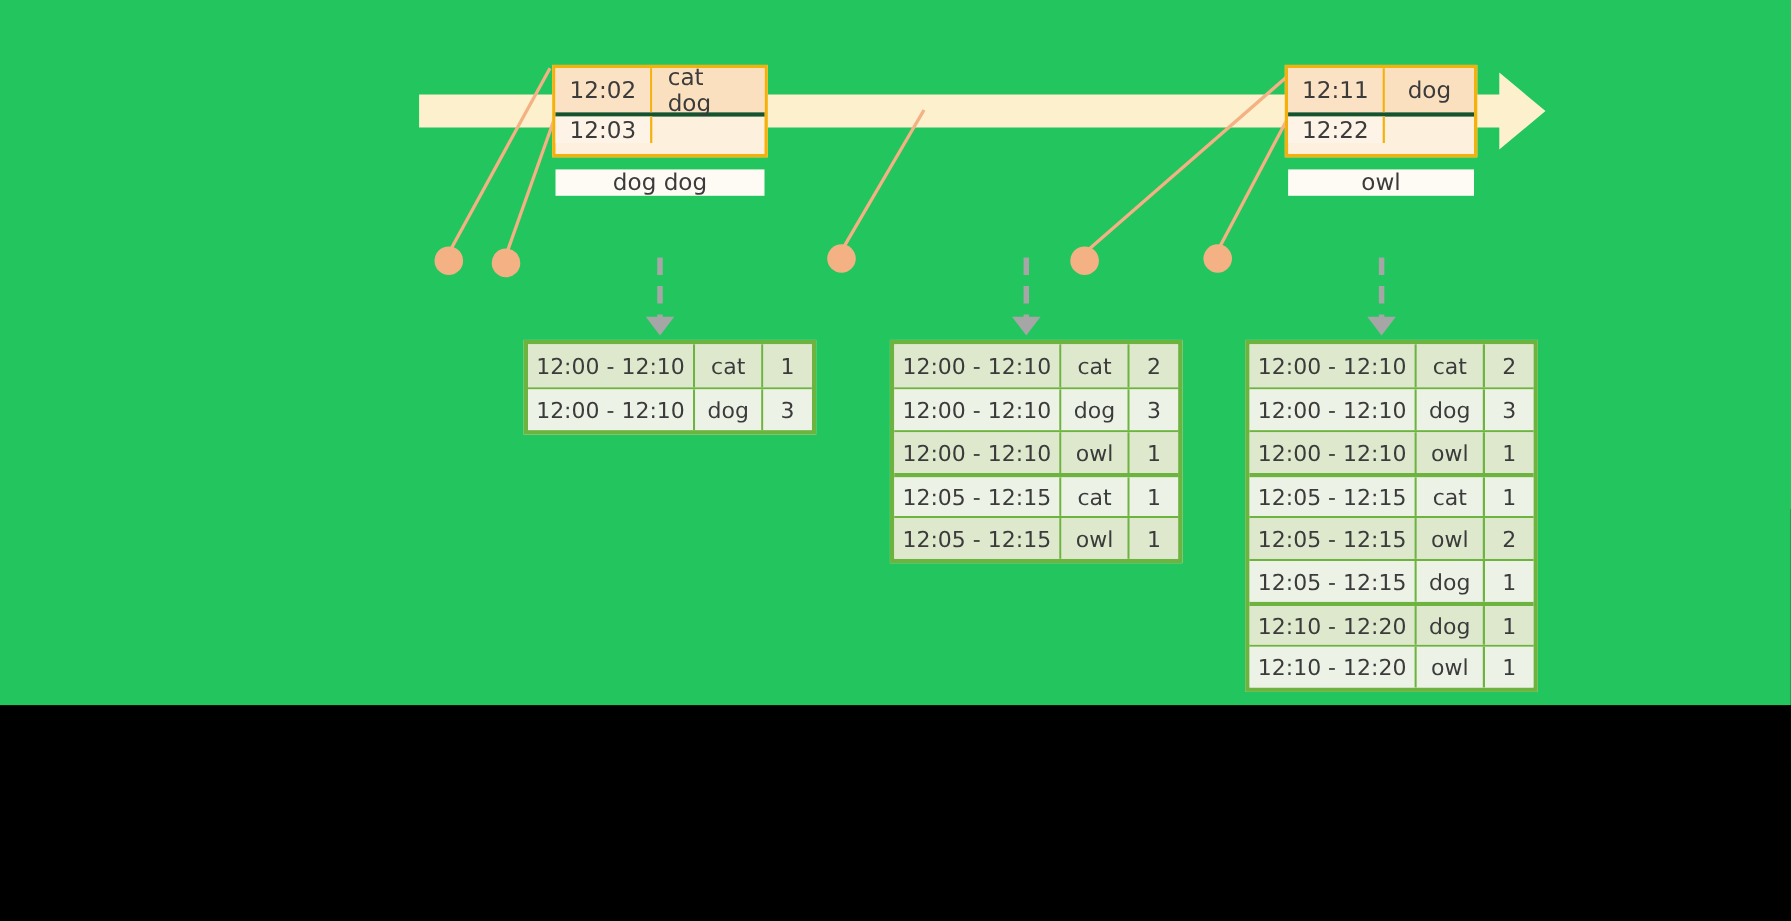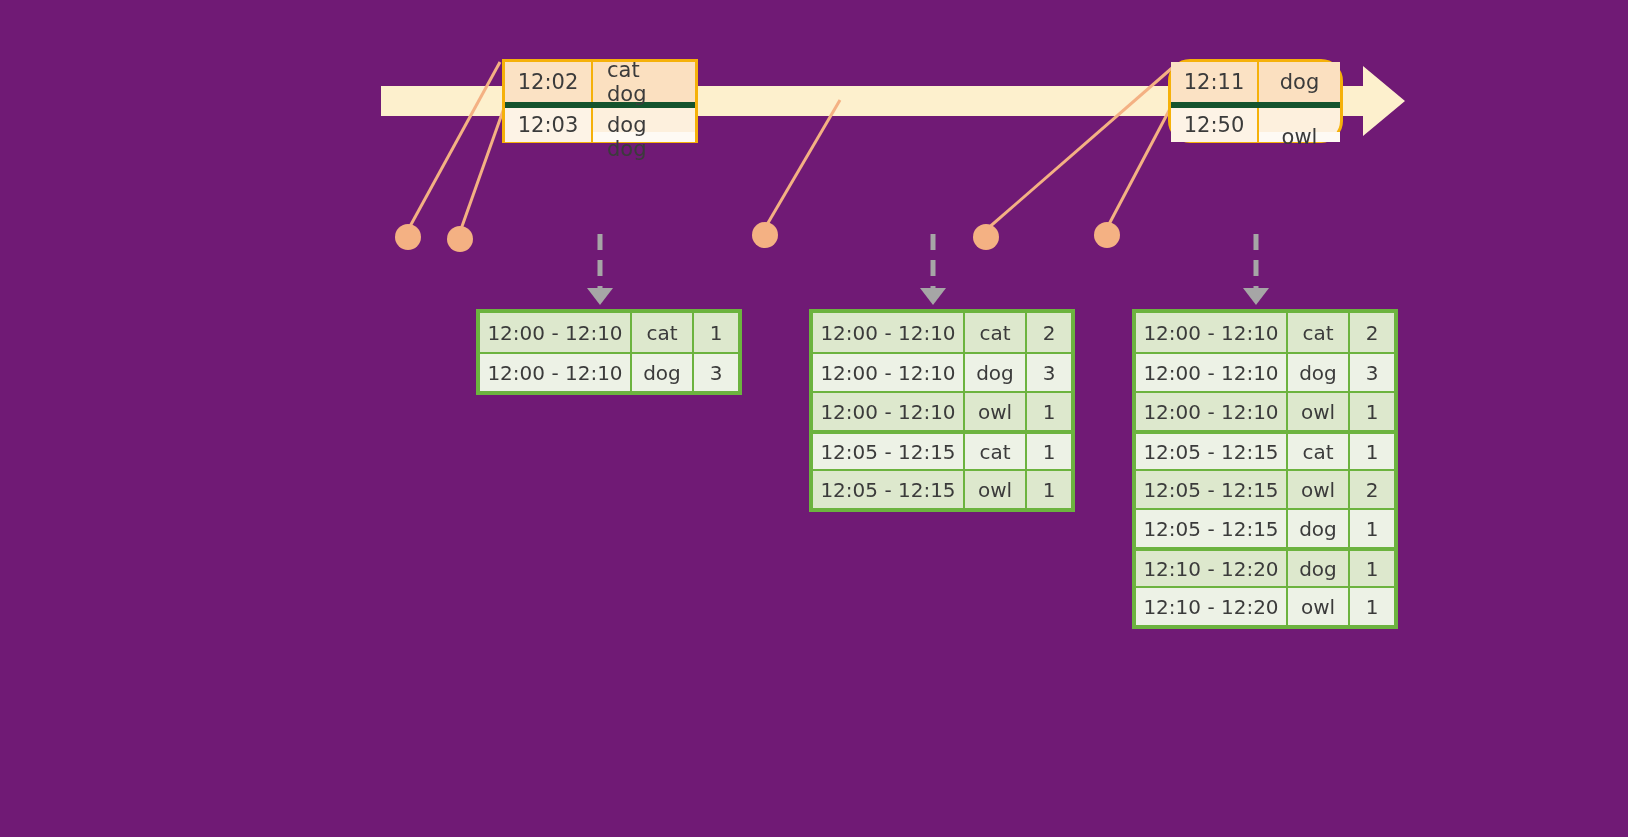--- a/index.html
+++ b/index.html
@@ -1,27 +1,27 @@
 <!DOCTYPE html>
 <html><head>
 <meta charset="utf-8">
 <style>
   html,body{margin:0;padding:0;background:#000;}
   body{width:1628px;height:837px;position:relative;overflow:hidden;
        font-family:"DejaVu Sans","Liberation Sans",sans-serif;}
 
-  #stage{position:absolute;left:0;top:0;width:1628px;height:837px;background:#701a75;text-decoration:underline;}
+  #stage{position:absolute;left:0;top:0;width:1628px;height:641px;background:#22c55e;text-decoration:underline;}
 
   svg.layer{position:absolute;left:0;top:0;width:1628px;height:837px;overflow:visible;pointer-events:none;}
 
   
   .evt-group{position:absolute;border:3px solid #f5b10a;box-sizing:border-box;
              background:#fdf0dd;}
   .evt-row{display:flex;height:40px;box-sizing:border-box;}
-  .evt-row + .evt-row{border-top:6px solid #14532d;}
+  .evt-row + .evt-row{border-top:4px solid #14532d;flex-direction:column;}
   .evt-row.shade-a .evt-time{background:#fbe2c4;}
   .evt-row.shade-a .evt-words{background:#fbe0c0;}
   .evt-row.shade-b .evt-time{background:#fdf3e6;}
   .evt-row.shade-b .evt-words{background:#fefaf4;margin-top:24px;}
   .evt-time{width:88px;display:flex;align-items:center;justify-content:center;
             font-size:21px;color:#3b3b3b;border-right:2px solid #f5b10a;box-sizing:border-box;}
   .evt-words{flex:1;display:flex;align-items:center;justify-content:center;
              font-size:21px;color:#3b3b3b;box-sizing:border-box;padding:0 14px;}
 
   
@@ -79,27 +79,27 @@
       <div class="evt-time">12:02</div>
       <div class="evt-words">cat dog</div>
     </div>
     <div class="evt-row shade-b">
       <div class="evt-time">12:03</div>
       <div class="evt-words">dog dog</div>
     </div>
   </div>
 
 
-  <div class="evt-group" style="left:1168px;top:59px;width:175px;height:84px;border-radius:22px;">
+  <div class="evt-group" style="left:1168px;top:59px;width:175px;height:84px;">
     <div class="evt-row shade-a">
       <div class="evt-time">12:11</div>
       <div class="evt-words">dog</div>
     </div>
     <div class="evt-row shade-b">
-      <div class="evt-time">12:50</div>
+      <div class="evt-time">12:22</div>
       <div class="evt-words">owl</div>
     </div>
   </div>
 
   <div id="dot-layer">
       <div class="dot" style="left: 395px; top: 224px;"></div>
       <div class="dot" style="left: 447px; top: 226px;"></div>
       <div class="dot" style="left: 752px; top: 222px;"></div>
       <div class="dot" style="left: 973px; top: 224px;"></div>
       <div class="dot" style="left: 1094px; top: 222px;"></div>

